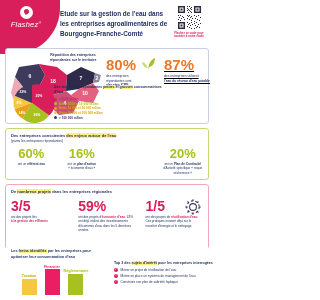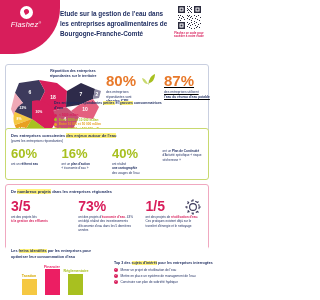--- a/index.html
+++ b/index.html
@@ -48,21 +48,21 @@
   .qr-caption {
     font-size: 2.9px; color: #d81e5b; font-weight: bold;
     line-height: 1.35; margin-top: 1.5px;
   }
 
   
   .panel {
     position: absolute; left: 5px; right: 5px;
     border: 0.7px solid; border-radius: 3px; background: #fff;
   }
-  .panel-blue { border-color: #c9cfe0; top: 48px; height: 76px; margin-top: 16px; }
+  .panel-blue { border-color: #c9cfe0; top: 48px; height: 76px; }
   .panel-green { border-color: #c8d96f; top: 128px; height: 52px; }
   .panel-pink { border-color: #f0a8c0; top: 184px; height: 70px; }
   .panel-plain { border-color: #ffffff; top: 246px; height: 50px; }
 
   
   .map-title {
     position: absolute; left: 36px; top: 4px; width: 62px;
     font-size: 3.5px; font-weight: bold; color: #1b2a5e;
     line-height: 1.4; text-align: center;
   }
@@ -87,21 +87,21 @@
   .pie-head { font-size: 3.5px; color: #1b2a5e; line-height: 1.45; font-weight: bold; }
   .pie-head .hl { background: #fff27a; }
   .pie-legend { margin-top: 2px; }
   .leg-row { display: flex; align-items: center; margin-bottom: 0.6px; font-size: 3.1px; font-weight: bold; }
   .leg-dot { width: 3px; height: 3px; border-radius: 50%; margin-right: 2px; flex: none; }
 
   
   .gp-title { position: absolute; left: 5px; top: 4px; font-size: 4px; font-weight: bold; color: #1b2a5e; }
   .gp-title .hl { background: #fff27a; }
   .gp-sub { position: absolute; left: 5px; top: 10px; font-size: 3.3px; color: #1b2a5e; }
-  .quad { position: absolute; top: 18px; width: 25%; padding: 0 5px; }
+  .quad { position: absolute; top: 18px; width: 25%; padding: 0 5px; text-align: center; }
   .quad-num { font-size: 13px; font-weight: bold; color: #a8c020; line-height: 1; }
   .quad-desc { font-size: 3.1px; color: #1b2a5e; line-height: 1.4; margin-top: 2px; }
   .quad-desc b { color: #1b2a5e; }
 
   
   .pp-title { position: absolute; left: 5px; top: 4px; font-size: 4px; font-weight: bold; color: #1b2a5e; }
   .pp-title .hl { background: #fff27a; }
   .third { position: absolute; top: 14px; width: 33.3%; padding: 0 5px; }
   .third-num { font-size: 14px; font-weight: bold; color: #d81e5b; line-height: 1; }
   .third-desc { font-size: 3.1px; color: #1b2a5e; line-height: 1.45; margin-top: 2px; }
@@ -333,46 +333,41 @@
       <div class="quad-desc">
         <span>ont un </span><b>référent eau</b>
       </div>
     </div>
     <div class="quad" style="left:25%">
       <div class="quad-num">16%</div>
       <div class="quad-desc">
         <span>ont un </span><b>plan d'action</b><br><span>« économie d'eau »</span>
       </div>
     </div>
-    <div class="quad" style="left:50%">
-      <div class="quad-num">40%</div>
-      <div class="quad-desc">
-        <span>ont réalisé </span><br><b>une cartographie</b><br><span>des usages de l'eau</span>
-      </div>
-    </div>
     <div class="quad" style="left:75%">
+      <div class="quad-num">20%</div>
       <div class="quad-desc">
         <span>ont un </span><b>Plan de Continuité</b><br><span>d'Activité spécifique « risque sécheresse »</span>
       </div>
     </div>
   </div>
 
   <div class="panel panel-pink">
     <div class="pp-title">
       <span>De </span><span class="hl">nombreux projets</span><span> dans les entreprises régionales</span>
     </div>
 
     <div class="third" style="left:0">
       <div class="third-num">3/5</div>
       <div class="third-desc">
         <span>ont des projets liés </span><br><b>à la gestion des effluents</b>
       </div>
     </div>
     <div class="third" style="left:33.3%">
-      <div class="third-num">73%</div>
+      <div class="third-num">59%</div>
       <div class="third-desc">
         <span>ont des projets d'</span><b>économie d'eau</b><span>. 43% ont déjà réalisé des investissements d'économie d'eau dans les 5 dernières années</span>
       </div>
     </div>
     <div class="third" style="left:66.6%">
       <div class="third-num">1/5</div>
       <div class="third-desc">
         <span>ont des projets de </span><b>réutilisation d'eau</b><span>. Ces pratiques existent déjà sur le transfert d'énergie et le nettoyage</span>
       </div>
     </div>

